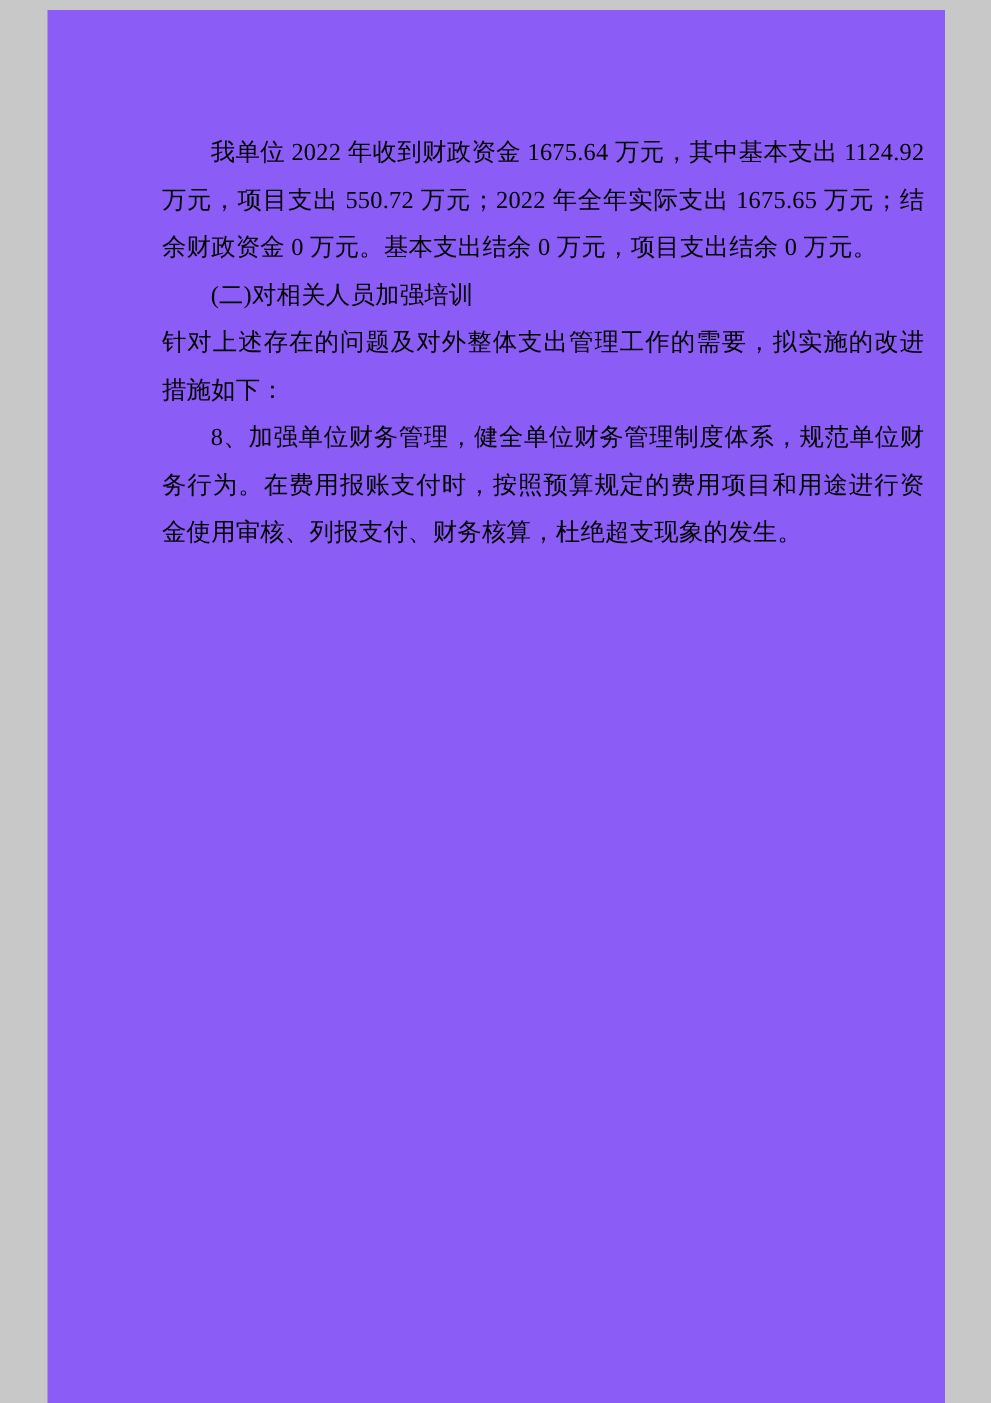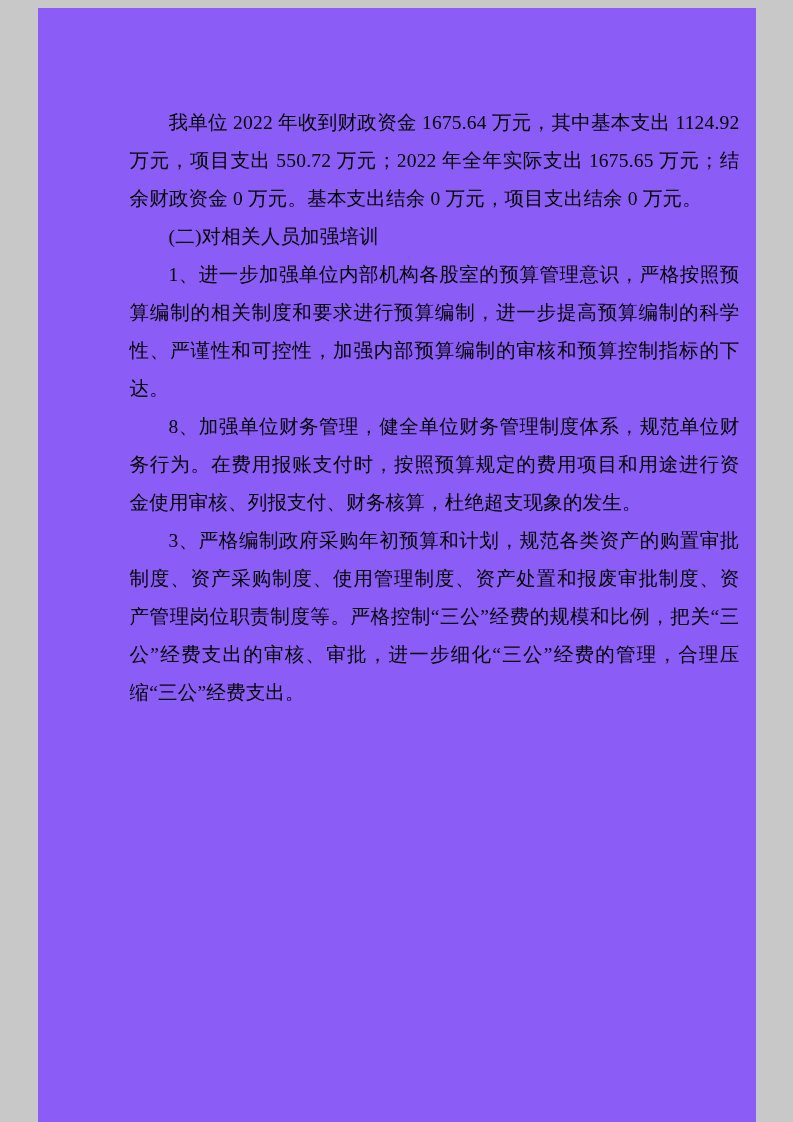--- a/index.html
+++ b/index.html
@@ -39,17 +39,16 @@
     text-indent: 0;
   }
 </style>
 </head>
 <body>
 
 <div class="page">
   <div class="content">
     <p class="para indent2">我单位 2022 年收到财政资金 1675.64 万元，其中基本支出 1124.92 万元，项目支出 550.72 万元；2022 年全年实际支出 1675.65 万元；结余财政资金 0 万元。基本支出结余 0 万元，项目支出结余 0 万元。</p>
     <p class="para indent2">(二)对相关人员加强培训</p>
-    <p class="para indent2">1、进一步加强单位内部机构各股室的预算管理意识，严格按照预算编制的相关制度和要求进行预算编制，进一步提高预算编制的科学性、严谨性和可控性，加强内部预算编制的审核和预算控制指标的下达。</p>
+    <p class="para indent0">针对上述存在的问题及对外整体支出管理工作的需要，拟实施的改进措施如下：</p>
     <p class="para indent2">8、加强单位财务管理，健全单位财务管理制度体系，规范单位财务行为。在费用报账支付时，按照预算规定的费用项目和用途进行资金使用审核、列报支付、财务核算，杜绝超支现象的发生。</p>
-    <p class="para indent2">3、严格编制政府采购年初预算和计划，规范各类资产的购置审批制度、资产采购制度、使用管理制度、资产处置和报废审批制度、资产管理岗位职责制度等。严格控制“三公”经费的规模和比例，把关“三公”经费支出的审核、审批，进一步细化“三公”经费的管理，合理压缩“三公”经费支出。</p>
   </div>
 </div>
 
 </body></html>

